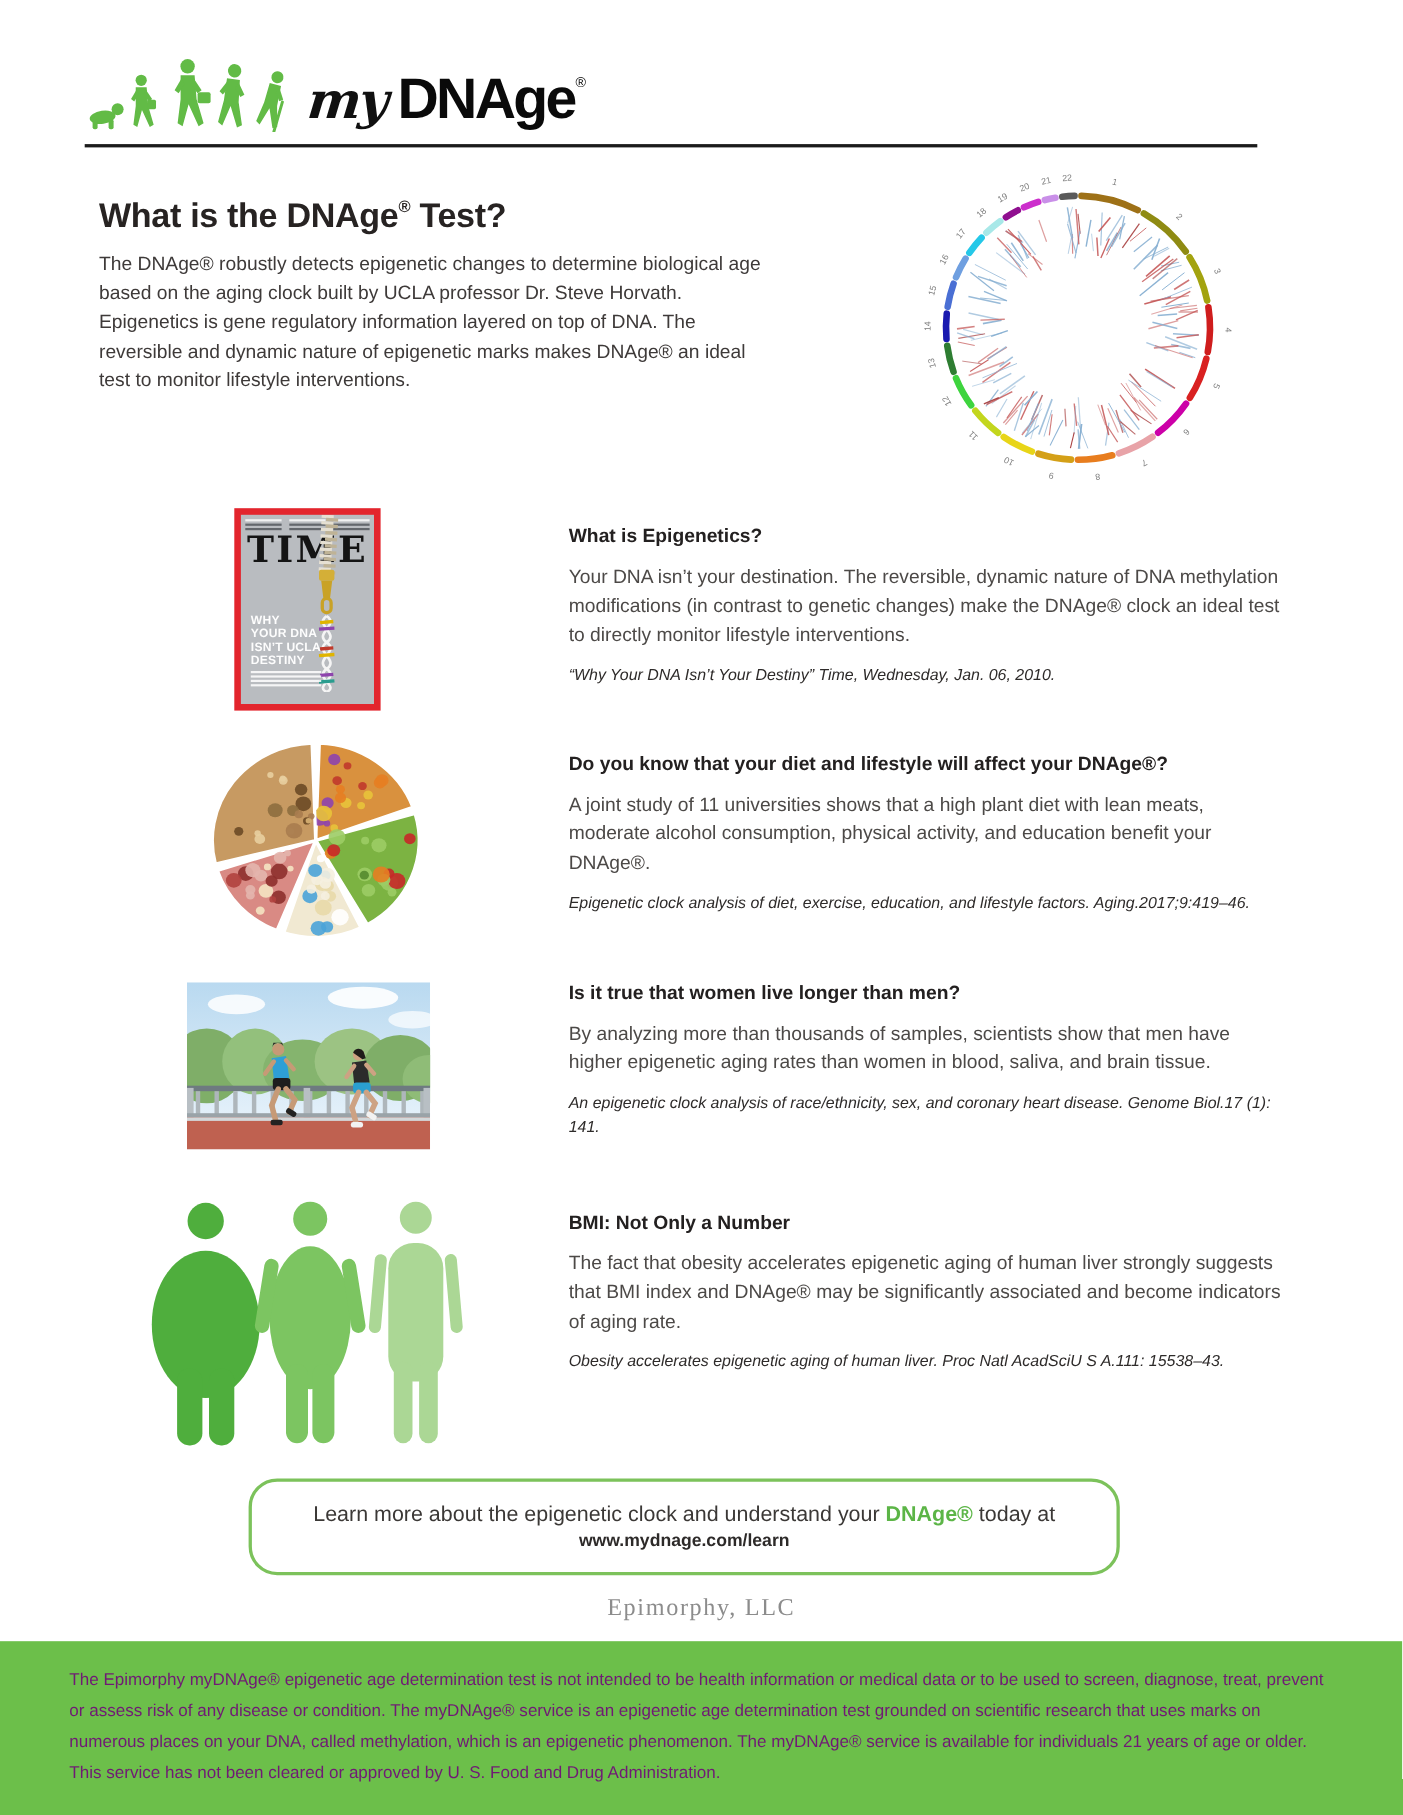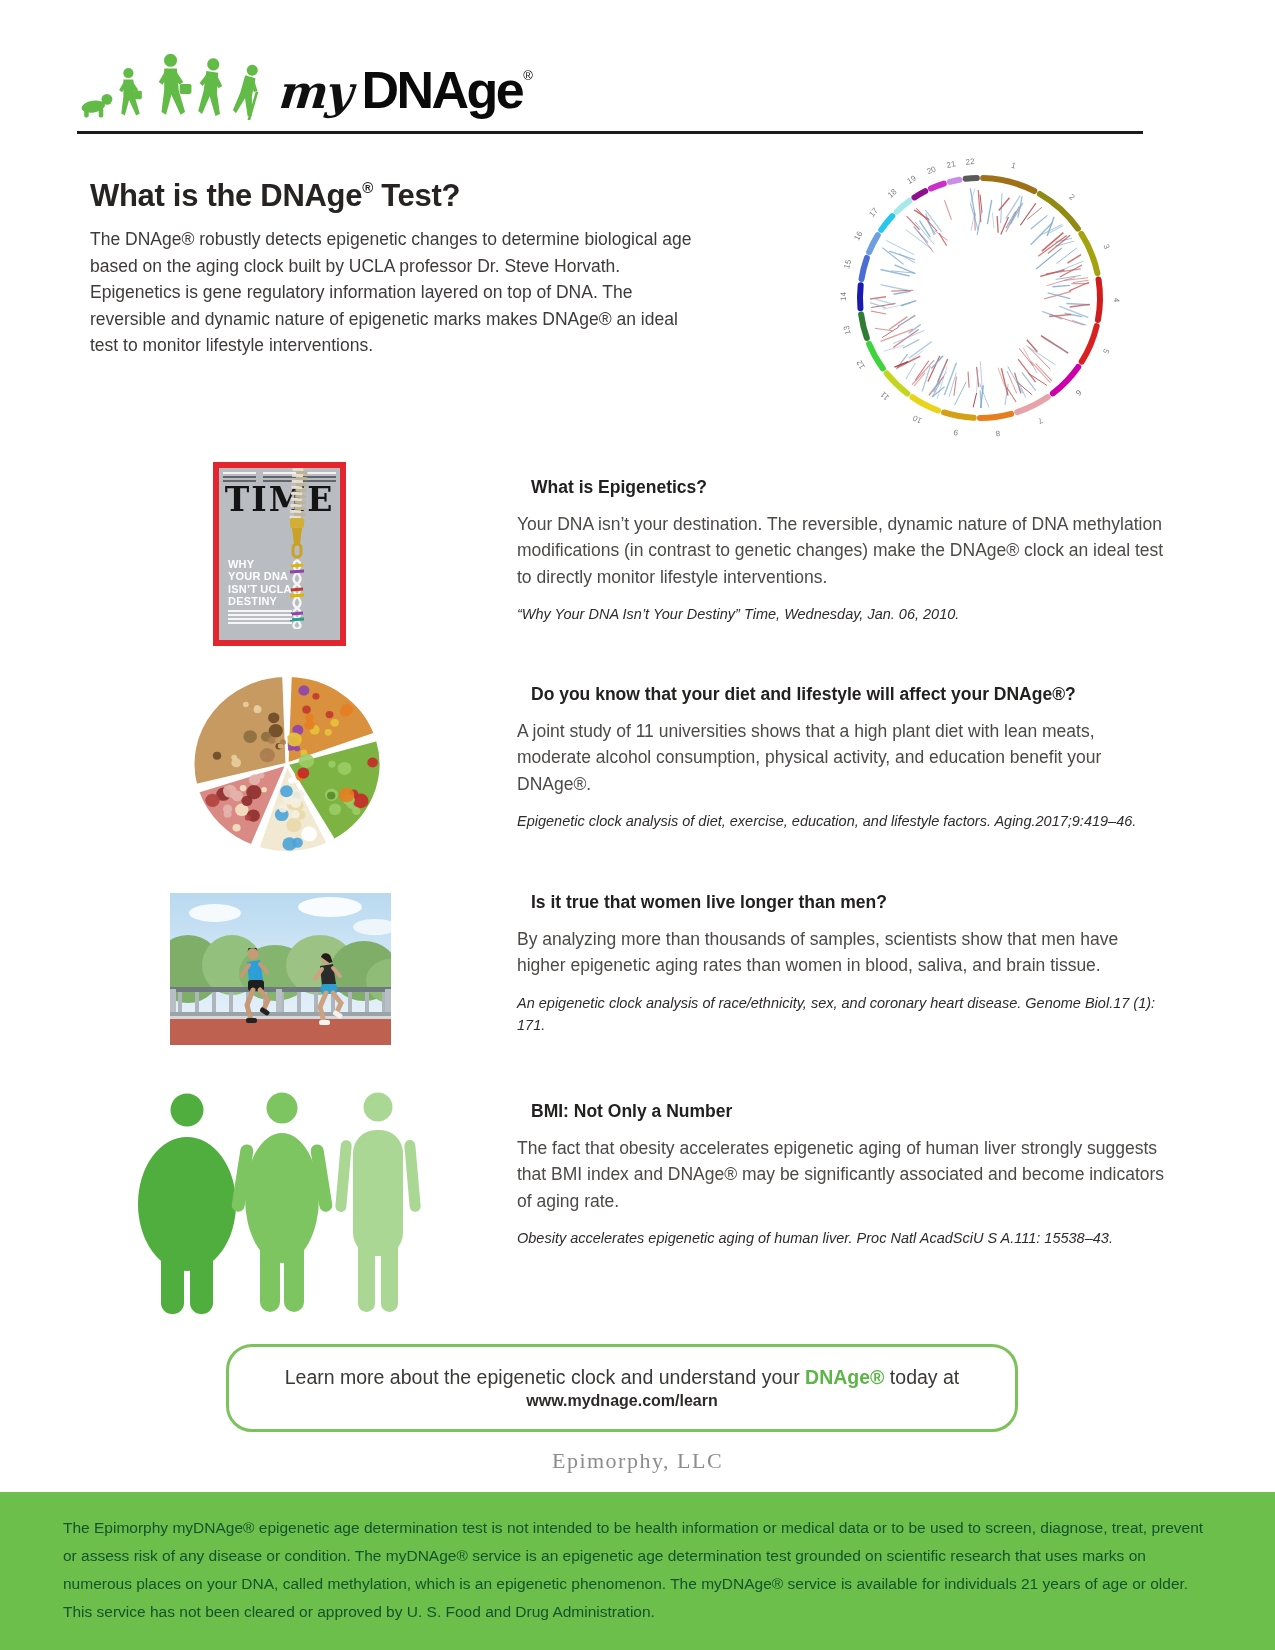--- a/index.html
+++ b/index.html
@@ -23,21 +23,21 @@
   .reg-sup{font-size:15px;position:relative;top:-13px;font-weight:700;}
   .intro-body{position:absolute;left:90px;top:226px;width:606px;
               font-size:17.5px;line-height:1.52;color:#3e3a39;}
 
   
   .circos{position:absolute;left:824px;top:148px;width:316px;height:298px;}
 
   
   .row-text{position:absolute;left:517px;width:650px;}
   .rt1{top:477px;} .rt2{top:684px;} .rt3{top:892px;} .rt4{top:1101px;}
-  .row-head{font-size:17.5px;font-weight:700;color:#232020;margin:0 0 13px 14px;}
+  .row-head{font-size:17.5px;font-weight:700;color:#232020;margin:0 0 13px 0;}
   .row-body{font-size:17.5px;line-height:1.5;color:#4c4947;margin:0 0 14px 0;}
   .row-cite{font-size:14.5px;font-style:italic;color:#2e2b2a;line-height:1.5;}
 
   
   .time-cover{position:absolute;left:213px;top:462px;width:133px;height:184px;
               background:#e3252d;padding:6px;box-sizing:border-box;}
   .time-inner{position:relative;width:100%;height:100%;background:#b9bcc0;overflow:hidden;}
   .time-teasers{position:absolute;left:4px;top:4px;right:4px;display:flex;gap:7px;}
   .teaser{flex:1;}
   .teaser i{display:block;height:2px;background:#63676c;margin:0 0 2px 0;}
@@ -67,21 +67,21 @@
   .cta-line1{font-size:19.5px;color:#3b3836;}
   .cta-brand{color:#5cb547;font-weight:700;}
   .cta-line2{font-size:16px;font-weight:700;color:#2d2a29;margin-top:3px;}
 
   .company{position:absolute;left:0;top:1448px;width:100%;text-align:center;
            font-family:"Liberation Serif",serif;font-size:22px;color:#8c8c8c;letter-spacing:1.5px;}
 
   
   .footer{position:absolute;left:0;top:1492px;width:1275px;height:158px;background:#6cbf4a;}
   .footer-text{position:absolute;left:63px;top:22px;width:1152px;
-               color:#14532d;font-size:15.5px;line-height:1.8;}
+               color:#701a75;font-size:15.5px;line-height:1.8;}
 </style>
 </head>
 <body>
 
 <div class="page">
 
   <div class="logo">
     <svg class="logo-figures" viewBox="0 0 220 80">
       <g fill="#62bb46">
 
@@ -544,21 +544,21 @@
       <rect x="151" y="91" width="16" height="10" rx="3" fill="#2a9fd0"></rect>
       <path d="M156,100 L150,114 L154,129" stroke="#cda283" stroke-width="5" fill="none"></path>
       <path d="M163,100 L171,110 L166,121" stroke="#cda283" stroke-width="5" fill="none"></path>
       <rect x="149" y="127" width="11" height="5" rx="2" fill="#f2f2f2"></rect>
       <rect x="163" y="119" width="10" height="5" rx="2" fill="#f2f2f2" transform="rotate(32 168 121)"></rect>
     </g>
   </svg>
   <div class="row-text rt3">
     <p class="row-head">Is it true that women live longer than men?</p>
     <p class="row-body">By analyzing more than thousands of samples, scientists show that men have higher epigenetic aging rates than women in blood, saliva, and brain tissue.</p>
-    <p class="row-cite">An epigenetic clock analysis of race/ethnicity, sex, and coronary heart disease. Genome Biol.17 (1): 171.</p>
+    <p class="row-cite">An epigenetic clock analysis of race/ethnicity, sex, and coronary heart disease. Genome Biol.17 (1): 141.</p>
   </div>
 
   <svg class="bmi" viewBox="0 0 302 230">
     <g fill="#4fae3d">
       <circle cx="55" cy="24" r="16.5"></circle>
       <ellipse cx="55" cy="118" rx="49" ry="67"></ellipse>
       <rect x="29" y="158" width="23" height="70" rx="11"></rect>
       <rect x="58" y="158" width="23" height="70" rx="11"></rect>
     </g>
     <g fill="#7cc561">

